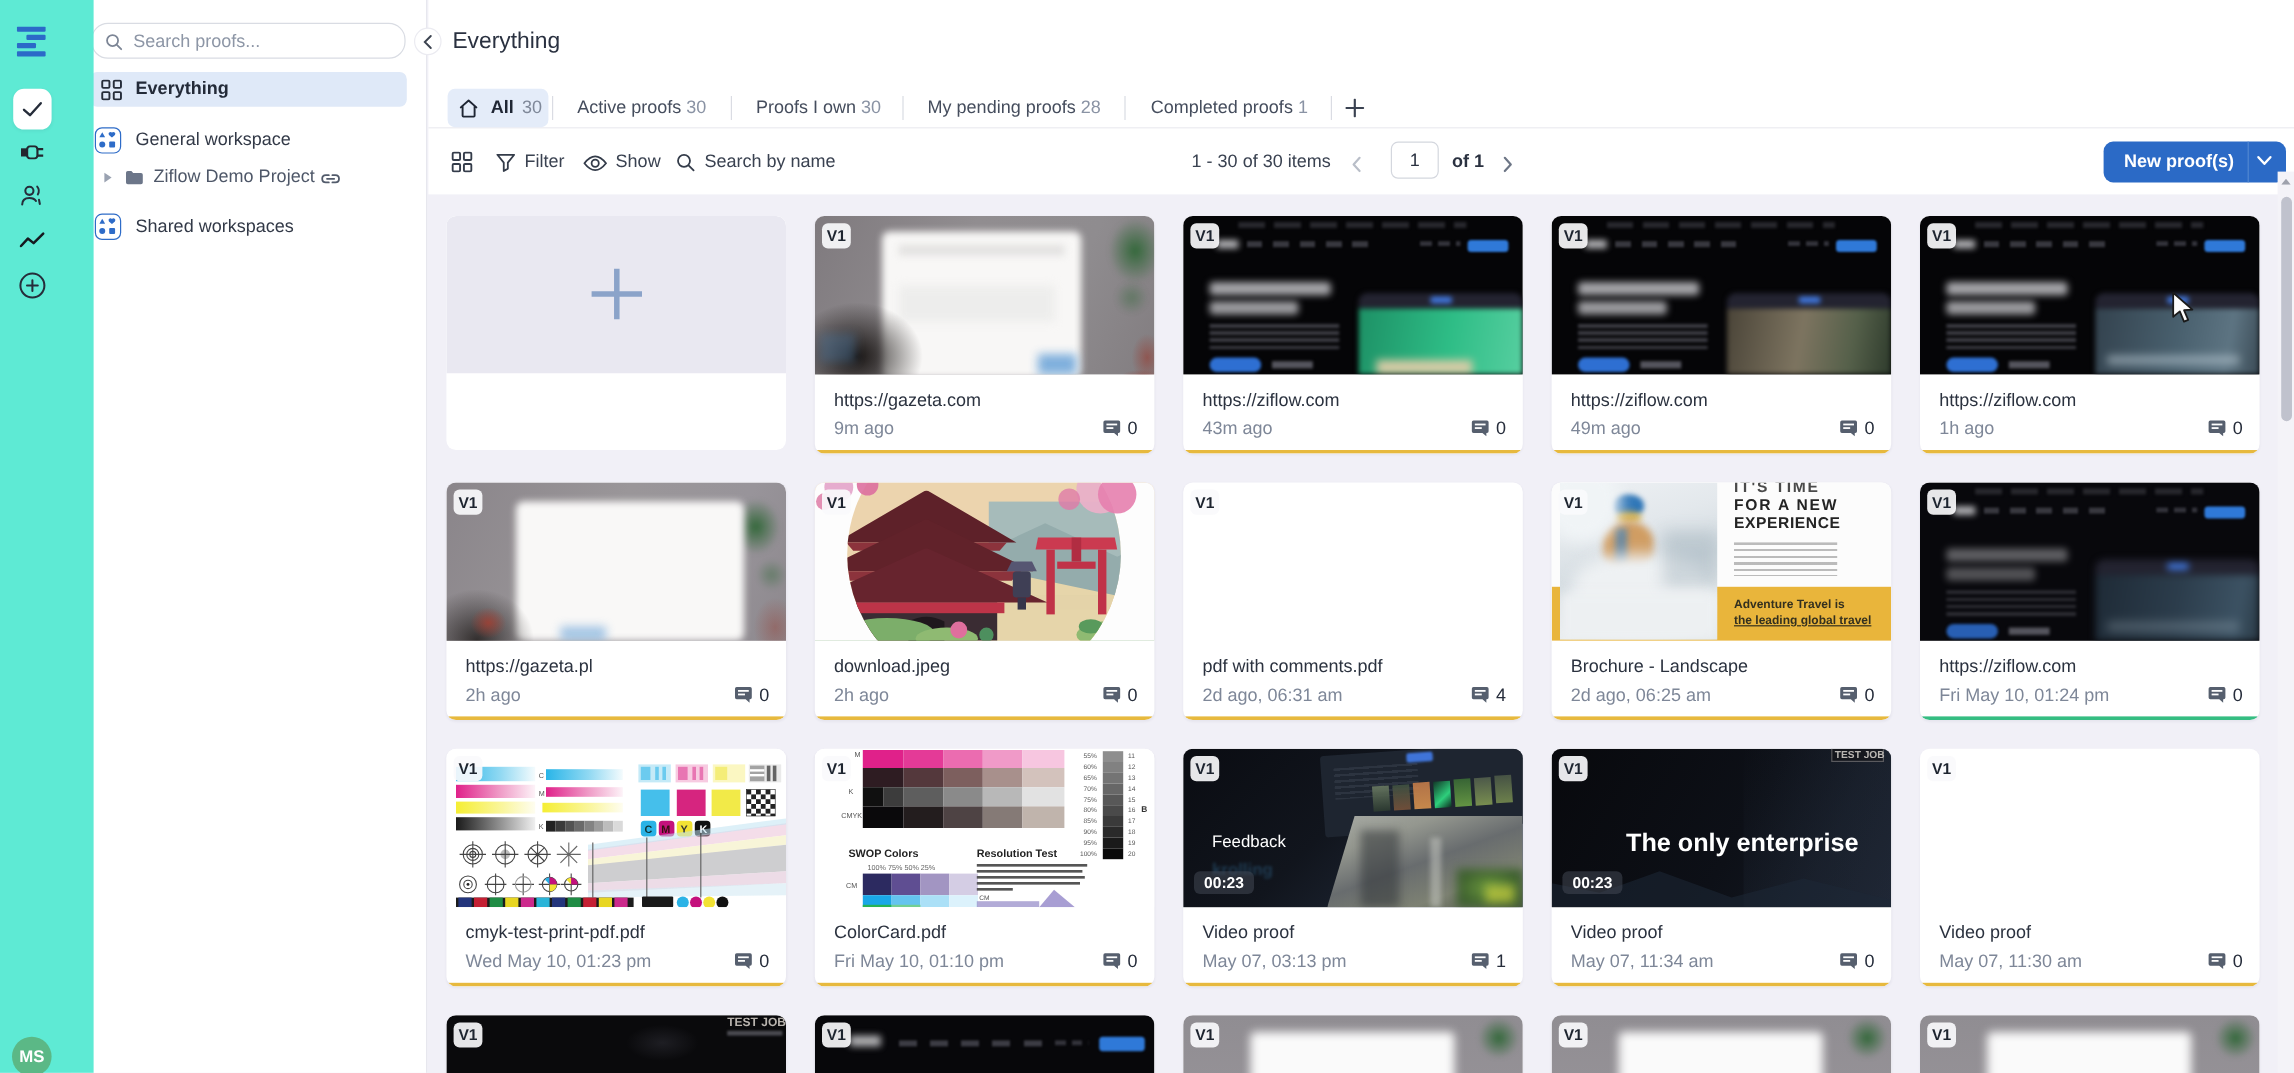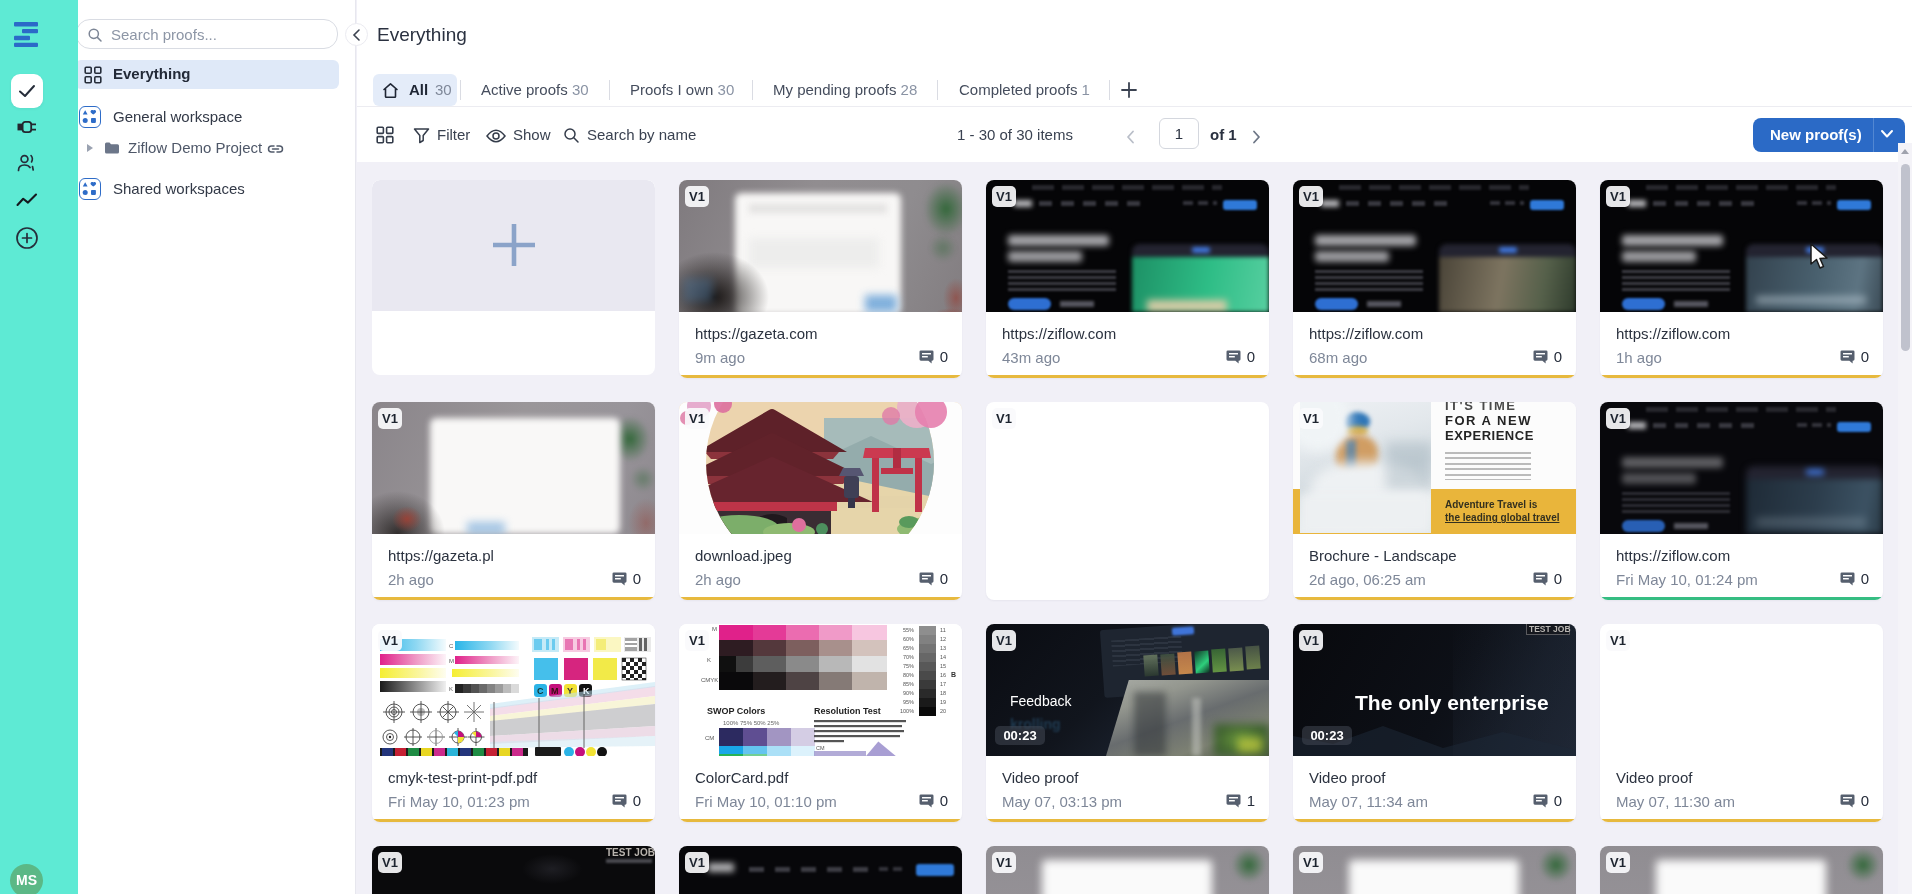--- a/index.html
+++ b/index.html
@@ -228,21 +228,21 @@
     <svg width="20" height="16" viewBox="0 0 20 16" class="tbi" style="left:129px;top:21px;">
         <path d="M1 8 Q10 -3.5 19 8 Q10 19.5 1 8 Z" stroke="#343c4a" stroke-width="1.5" fill="none"></path>
         <circle cx="10" cy="8" r="3" stroke="#343c4a" stroke-width="1.5" fill="none"></circle>
       </svg>
     <div class="tbi" style="left:156px;">Show</div>
     <svg width="17" height="17" viewBox="0 0 17 17" class="tbi" style="left:206px;top:20px;">
         <circle cx="7" cy="7" r="5" stroke="#343c4a" stroke-width="1.5" fill="none"></circle>
         <path d="M10.8 10.8 L15 15" stroke="#343c4a" stroke-width="1.5" stroke-linecap="round"></path>
       </svg>
     <div class="tbi" style="left:230px;text-align:center;">Search by name</div>
-    <div class="tbi" style="left:600px;color:#3a4251;">1 - 30 of 30 items</div>
+    <div class="tbi" style="left:636px;color:#3a4251;">1 - 30 of 30 items</div>
     <svg width="9" height="14" viewBox="0 0 9 14" class="tbi" style="left:769px;top:23px;">
         <path d="M7 1.5 L2 7 L7 12.5" stroke="#b9bec8" stroke-width="1.8" fill="none" stroke-linecap="round" stroke-linejoin="round"></path>
       </svg>
     <div class="pagebox">1</div>
     <div class="tbi" style="left:853px;font-weight:bold;color:#2a3140;">of 1</div>
     <svg width="9" height="14" viewBox="0 0 9 14" class="tbi" style="left:895px;top:23px;">
         <path d="M2 1.5 L7 7 L2 12.5" stroke="#6d7686" stroke-width="1.8" fill="none" stroke-linecap="round" stroke-linejoin="round"></path>
       </svg>
     <div class="newproof">
       <span class="lbl">New proof(s)</span>
@@ -340,21 +340,21 @@
         <div class="btn2"></div>
       <div class="panel pb1">
           <div class="pm"></div>
           <div class="pt"></div>
           <div class="pb"></div>
         </div>
     </div>
     <div class="v1">V1</div>
     <div class="binfo">
         <div class="ttl">https://ziflow.com</div>
-        <div class="tim">68m ago</div>
+        <div class="tim">49m ago</div>
         <div class="cmt"><svg width="15" height="14" viewBox="0 0 16 15">
             <path d="M2 0.5 L14 0.5 Q15.5 0.5 15.5 2 L15.5 10 Q15.5 11.5 14 11.5 L13.5 11.5 L13.5 14.5 L10 11.5 L2 11.5 Q0.5 11.5 0.5 10 L0.5 2 Q0.5 0.5 2 0.5 Z" fill="#565f6e"></path>
             <rect x="3.2" y="3.2" width="9.6" height="1.6" fill="#fff"></rect>
             <rect x="3.2" y="6.4" width="6.2" height="1.6" fill="#fff"></rect>
           </svg>0</div>
         <div class="bar y"></div>
       </div>
   </div>
 
   <div class="card" style="left:1243px;top:18px;">
@@ -479,20 +479,30 @@
             <path d="M2 0.5 L14 0.5 Q15.5 0.5 15.5 2 L15.5 10 Q15.5 11.5 14 11.5 L13.5 11.5 L13.5 14.5 L10 11.5 L2 11.5 Q0.5 11.5 0.5 10 L0.5 2 Q0.5 0.5 2 0.5 Z" fill="#565f6e"></path>
             <rect x="3.2" y="3.2" width="9.6" height="1.6" fill="#fff"></rect>
             <rect x="3.2" y="6.4" width="6.2" height="1.6" fill="#fff"></rect>
           </svg>0</div>
         <div class="bar y"></div>
       </div>
   </div>
 
   <div class="card" style="left:629px;top:240px;">
     <div class="v1">V1</div>
+    <div class="binfo">
+        <div class="ttl">pdf with comments.pdf</div>
+        <div class="tim">2d ago, 06:31 am</div>
+        <div class="cmt"><svg width="15" height="14" viewBox="0 0 16 15">
+            <path d="M2 0.5 L14 0.5 Q15.5 0.5 15.5 2 L15.5 10 Q15.5 11.5 14 11.5 L13.5 11.5 L13.5 14.5 L10 11.5 L2 11.5 Q0.5 11.5 0.5 10 L0.5 2 Q0.5 0.5 2 0.5 Z" fill="#565f6e"></path>
+            <rect x="3.2" y="3.2" width="9.6" height="1.6" fill="#fff"></rect>
+            <rect x="3.2" y="6.4" width="6.2" height="1.6" fill="#fff"></rect>
+          </svg>4</div>
+        <div class="bar y"></div>
+      </div>
   </div>
 
   <div class="card" style="left:936px;top:240px;">
     <div class="thumb t-bro">
       <div style="position:absolute;left:0;top:87px;width:283px;height:45px;background:#e9b53b;"></div>
       <div style="position:absolute;left:7px;top:0;width:131px;height:131px;background:linear-gradient(165deg,#eef1f4 0%,#e3e8ec 30%,#d4dce1 55%,#e9edef 80%,#dfe5e8 100%);overflow:hidden;">
         <div style="position:absolute;left:44px;top:10px;width:26px;height:18px;background:#3077b8;border-radius:50% 50% 42% 42%;filter:blur(2px);"></div>
         <div style="position:absolute;left:46px;top:24px;width:22px;height:10px;background:#d8b14a;border-radius:45%;filter:blur(2.5px);opacity:.9;"></div>
         <div style="position:absolute;left:36px;top:33px;width:42px;height:38px;background:#d09a5c;border-radius:45% 45% 35% 35%;filter:blur(3px);opacity:.95;"></div>
         <div style="position:absolute;left:46px;top:38px;width:10px;height:30px;background:#5585ae;filter:blur(2.5px);opacity:.8;"></div>
@@ -707,21 +717,21 @@
           <circle cx="197" cy="128" r="5" fill="#2bb3e6"></circle>
             <circle cx="208" cy="128" r="5" fill="#c4107c"></circle>
             <circle cx="219" cy="128" r="5" fill="#f2e234"></circle>
             <circle cx="230" cy="128" r="5" fill="#111"></circle>
         </g>
       </svg>
     </div>
     <div class="v1">V1</div>
     <div class="binfo">
         <div class="ttl">cmyk-test-print-pdf.pdf</div>
-        <div class="tim">Fri May 10, 01:23 pm</div>
+        <div class="tim">Wed May 10, 01:23 pm</div>
         <div class="cmt"><svg width="15" height="14" viewBox="0 0 16 15">
             <path d="M2 0.5 L14 0.5 Q15.5 0.5 15.5 2 L15.5 10 Q15.5 11.5 14 11.5 L13.5 11.5 L13.5 14.5 L10 11.5 L2 11.5 Q0.5 11.5 0.5 10 L0.5 2 Q0.5 0.5 2 0.5 Z" fill="#565f6e"></path>
             <rect x="3.2" y="3.2" width="9.6" height="1.6" fill="#fff"></rect>
             <rect x="3.2" y="6.4" width="6.2" height="1.6" fill="#fff"></rect>
           </svg>0</div>
         <div class="bar y"></div>
       </div>
   </div>
 
   <div class="card" style="left:322px;top:462px;">

